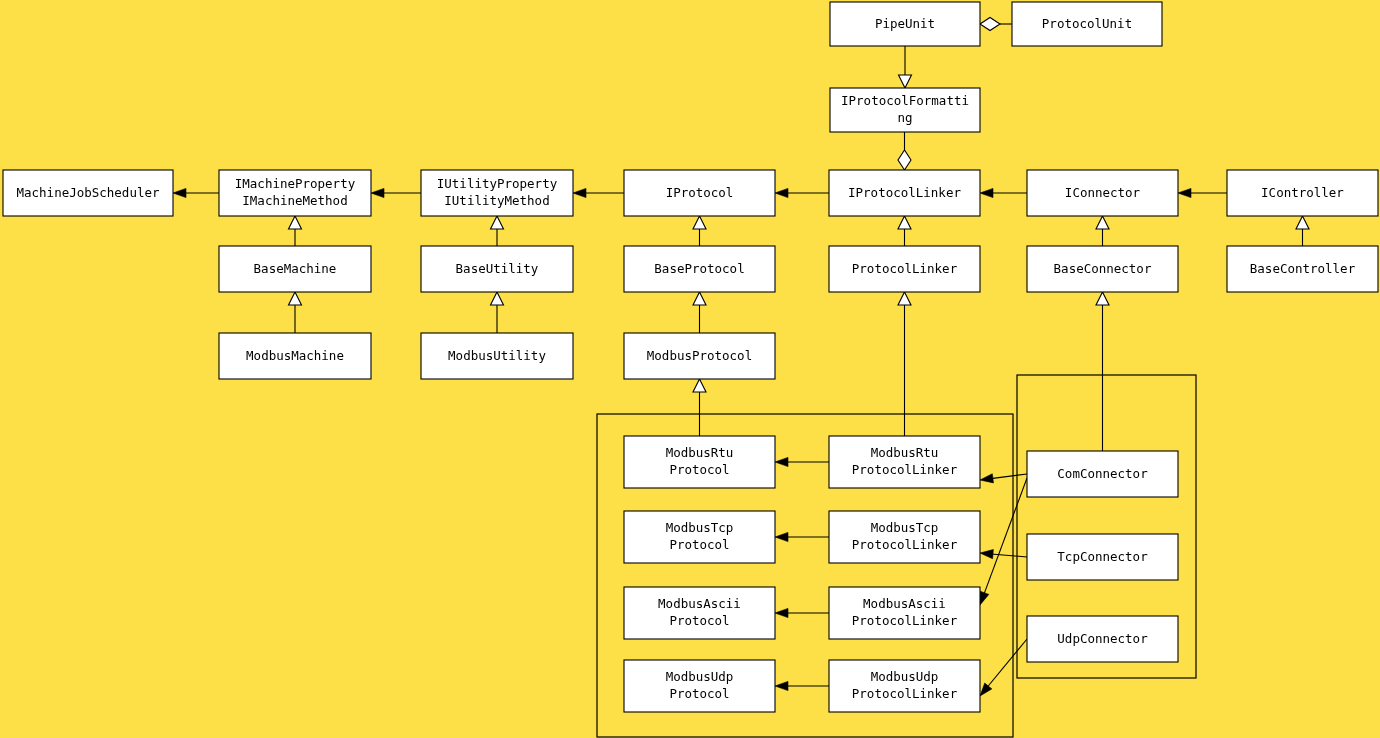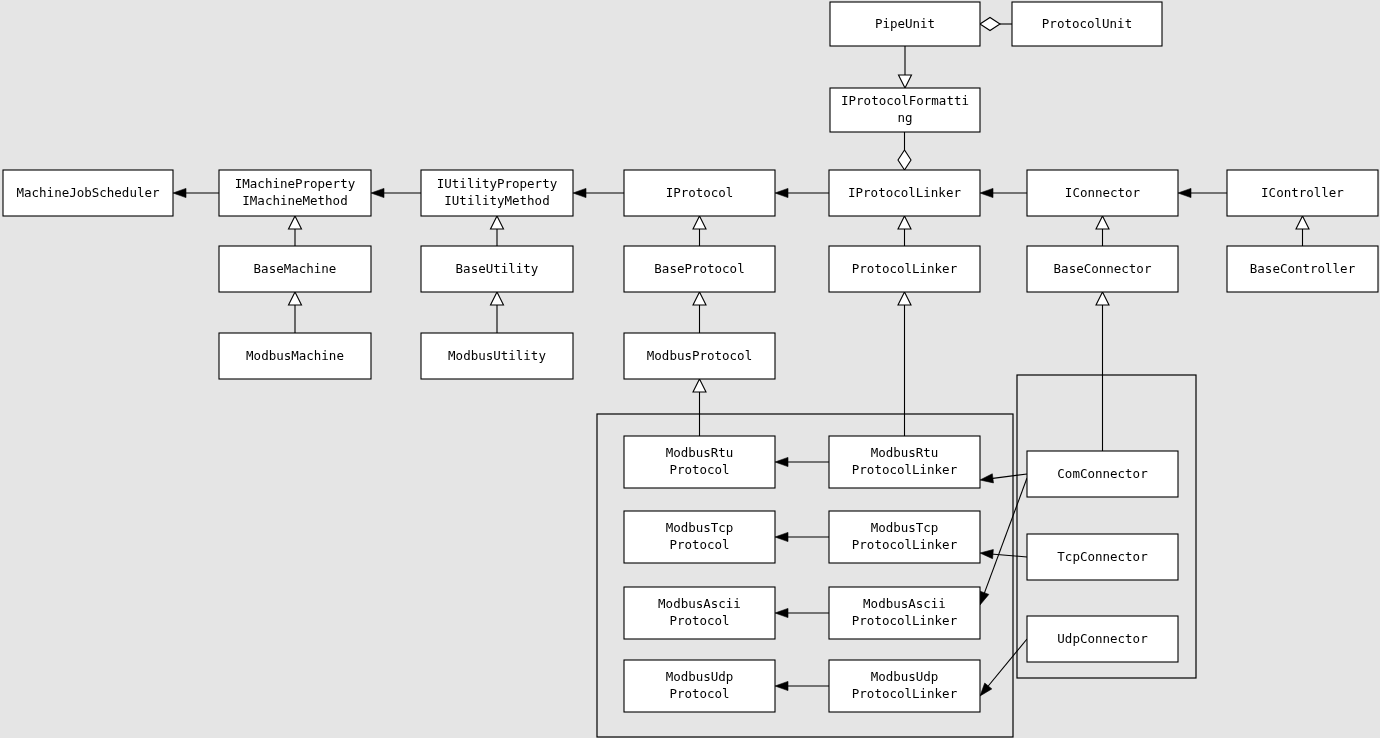--- a/index.html
+++ b/index.html
@@ -4,21 +4,21 @@
 <style>
   html, body {
     margin: 0;
     padding: 0;
     background: #ffffff;
   }
   #diagram-root {
     position: relative;
     width: 1380px;
     height: 738px;
-    background: #e5e5e5;
+    background: #fde047;
     font-family: "DejaVu Sans Mono", "Liberation Mono", monospace;
   }
   svg#uml-canvas {
     position: absolute;
     top: 0;
     left: 0;
     width: 1380px;
     height: 738px;
     overflow: visible;
   }

